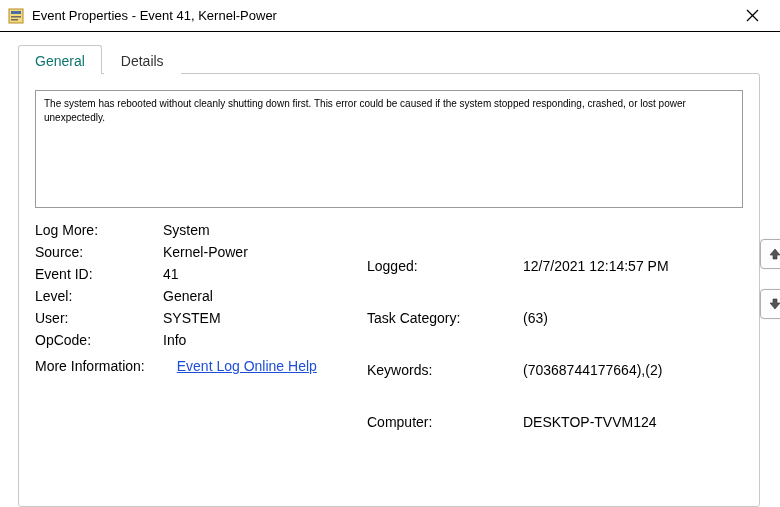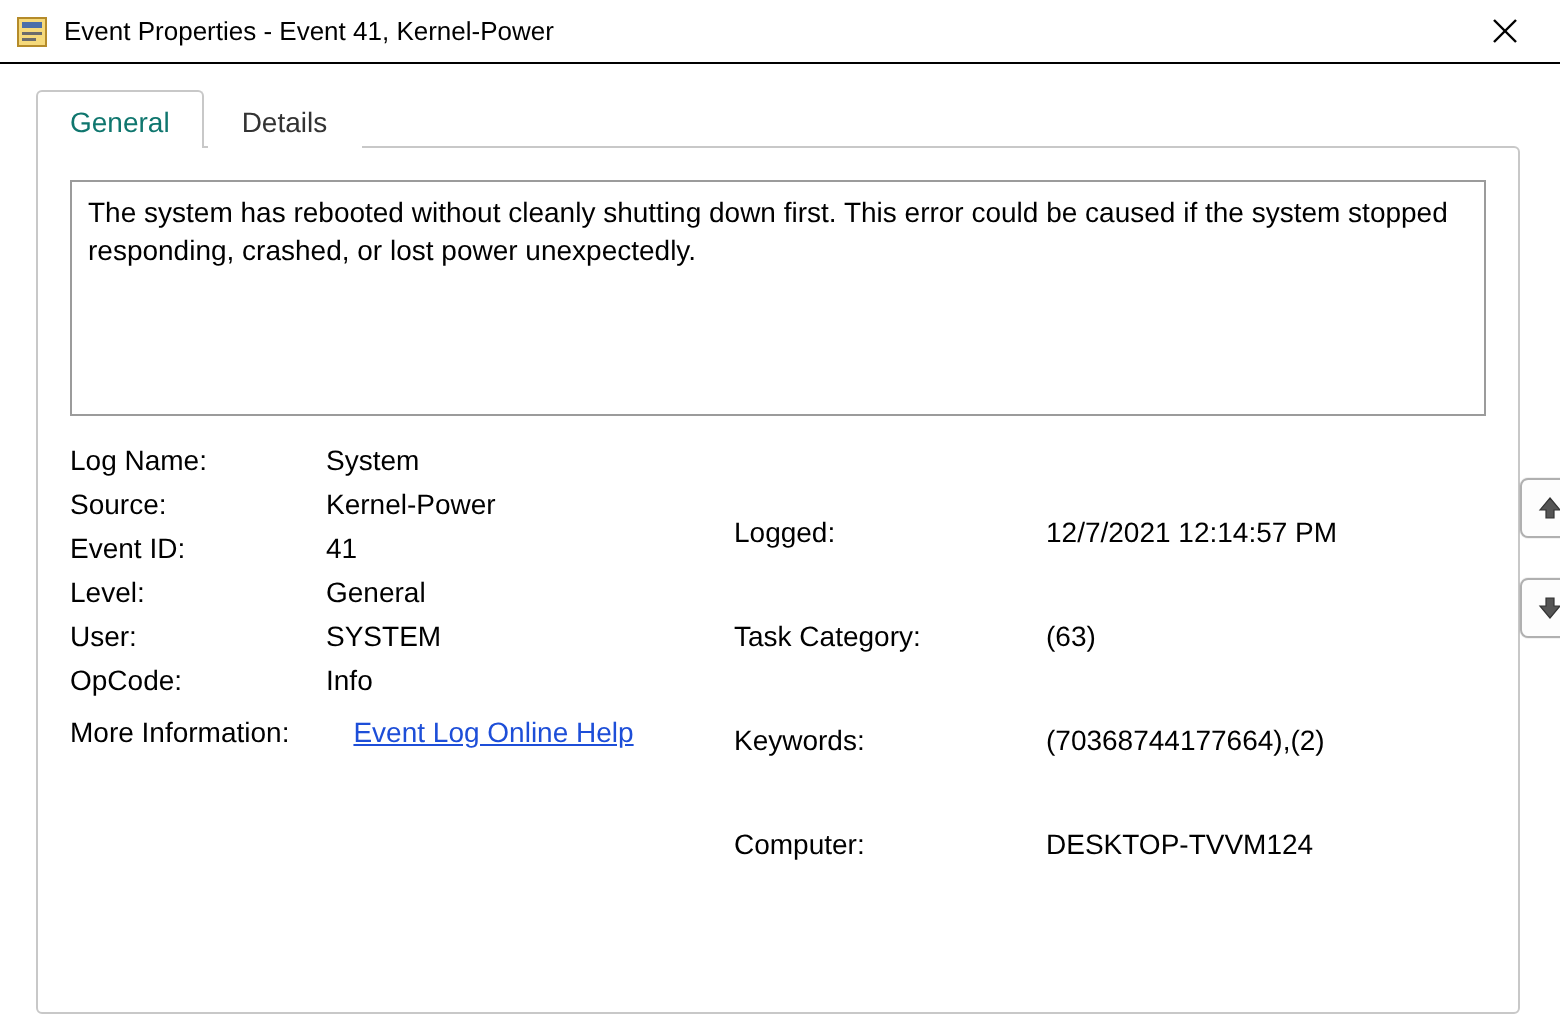--- a/index.html
+++ b/index.html
@@ -76,21 +76,21 @@
       padding: 16px 16px 14px 16px;
       flex: 1;
       display: flex;
       flex-direction: column;
       min-height: 0;
     }
     .description-box {
       border: 1px solid #9b9b9b;
       padding: 6px 8px;
       height: 118px;
-      font-size: 14px;
+      font-size: 10px;
       line-height: 1.35;
       color: #000;
       overflow: auto;
     }
     .details-grid {
       margin-top: 14px;
       display: flex;
       gap: 24px;
     }
     .col {
@@ -164,21 +164,21 @@
   <div class="main-panel">
     <div class="tabs">
       <div class="tab active">General</div>
       <div class="tab">Details</div>
     </div>
     <div class="tab-body">
       <div class="description-box">The system has rebooted without cleanly shutting down first. This error could be caused if the system stopped responding, crashed, or lost power unexpectedly.</div>
 
       <div class="details-grid">
         <div class="col col-left">
-          <span class="label">Log Name:</span>
+          <span class="label">Log More:</span>
           <span class="value">System</span>
 
           <span class="label">Source:</span>
           <span class="value">Kernel-Power</span>
 
           <span class="label">Event ID:</span>
           <span class="value">41</span>
 
           <span class="label">Level:</span>
           <span class="value">General</span>

